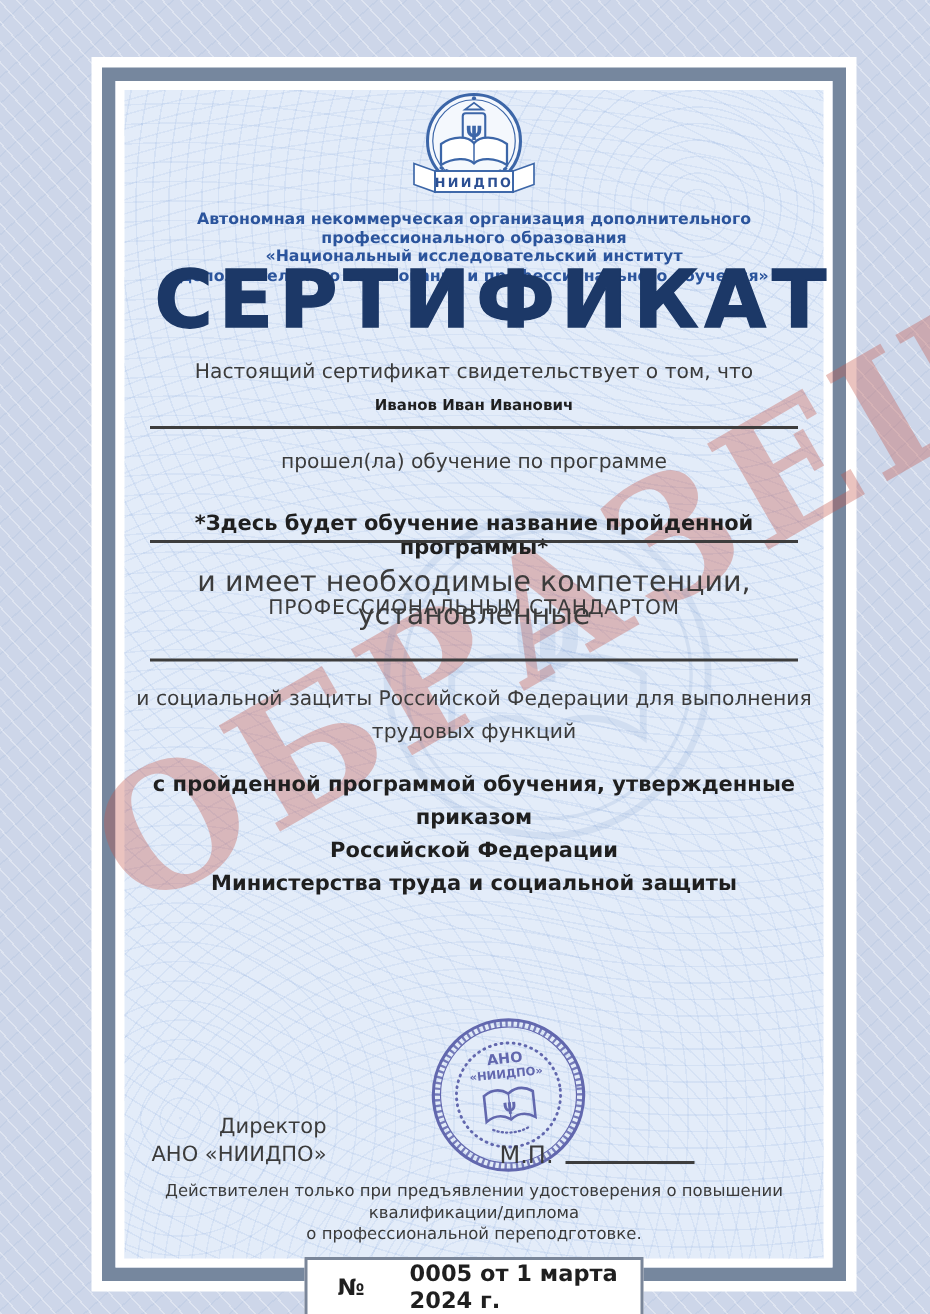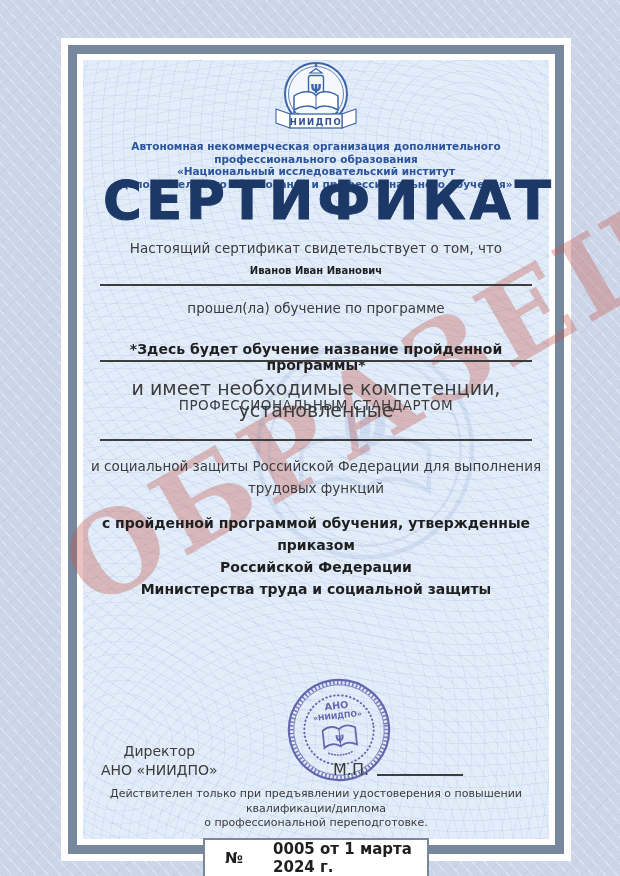--- a/index.html
+++ b/index.html
@@ -34,21 +34,21 @@
   .intro{top:180px;font-size:13.5px;}
   .name{top:205px;font-size:10px;font-weight:bold;color:#1f1f1f;}
   .rule{position:absolute;left:17px;width:432px;height:1.5px;background:#3d3d3d;z-index:2;}
   .r1{top:224px;} .r2{top:300px;} .r3{top:379px;}
   .completed{top:240px;font-size:13.5px;}
   .program{top:281px;font-size:14px;font-weight:bold;color:#1f1f1f;}
   .comp1{top:317px;font-size:19px;}
   .comp2{top:337px;font-size:13.5px;letter-spacing:.5px;}
   .order{top:395px;font-size:13.5px;line-height:22px;}
   .functions{top:452px;font-size:14px;font-weight:bold;color:#1f1f1f;line-height:22px;}
-  .director{position:absolute;left:18px;top:682px;font-size:14px;line-height:19px;text-align:center;z-index:2;}
+  .director{position:absolute;left:18px;top:682px;font-size:14px;line-height:19px;text-align:right;z-index:2;}
   .mp{position:absolute;left:250px;top:700px;font-size:16px;z-index:4;}
   .sigline{position:absolute;left:294px;top:714px;width:86px;height:1.5px;background:#3d3d3d;z-index:2;}
   .disclaimer{top:727px;font-size:11px;line-height:14.5px;color:#3a3a3a;}
   .numbox{
     position:absolute;left:0;right:0;margin:0 auto;top:778px;width:226px;height:40px;
     background:#ffffff;border:2.5px solid #7a8699;z-index:6;
     display:flex;align-items:center;gap:30px;padding-left:20px;box-sizing:border-box;
     font-size:15px;font-weight:bold;color:#1f1f1f;
   }
   .logo{position:absolute;left:0;right:0;top:-2px;margin:0 auto;width:100px;height:80px;z-index:2;}

